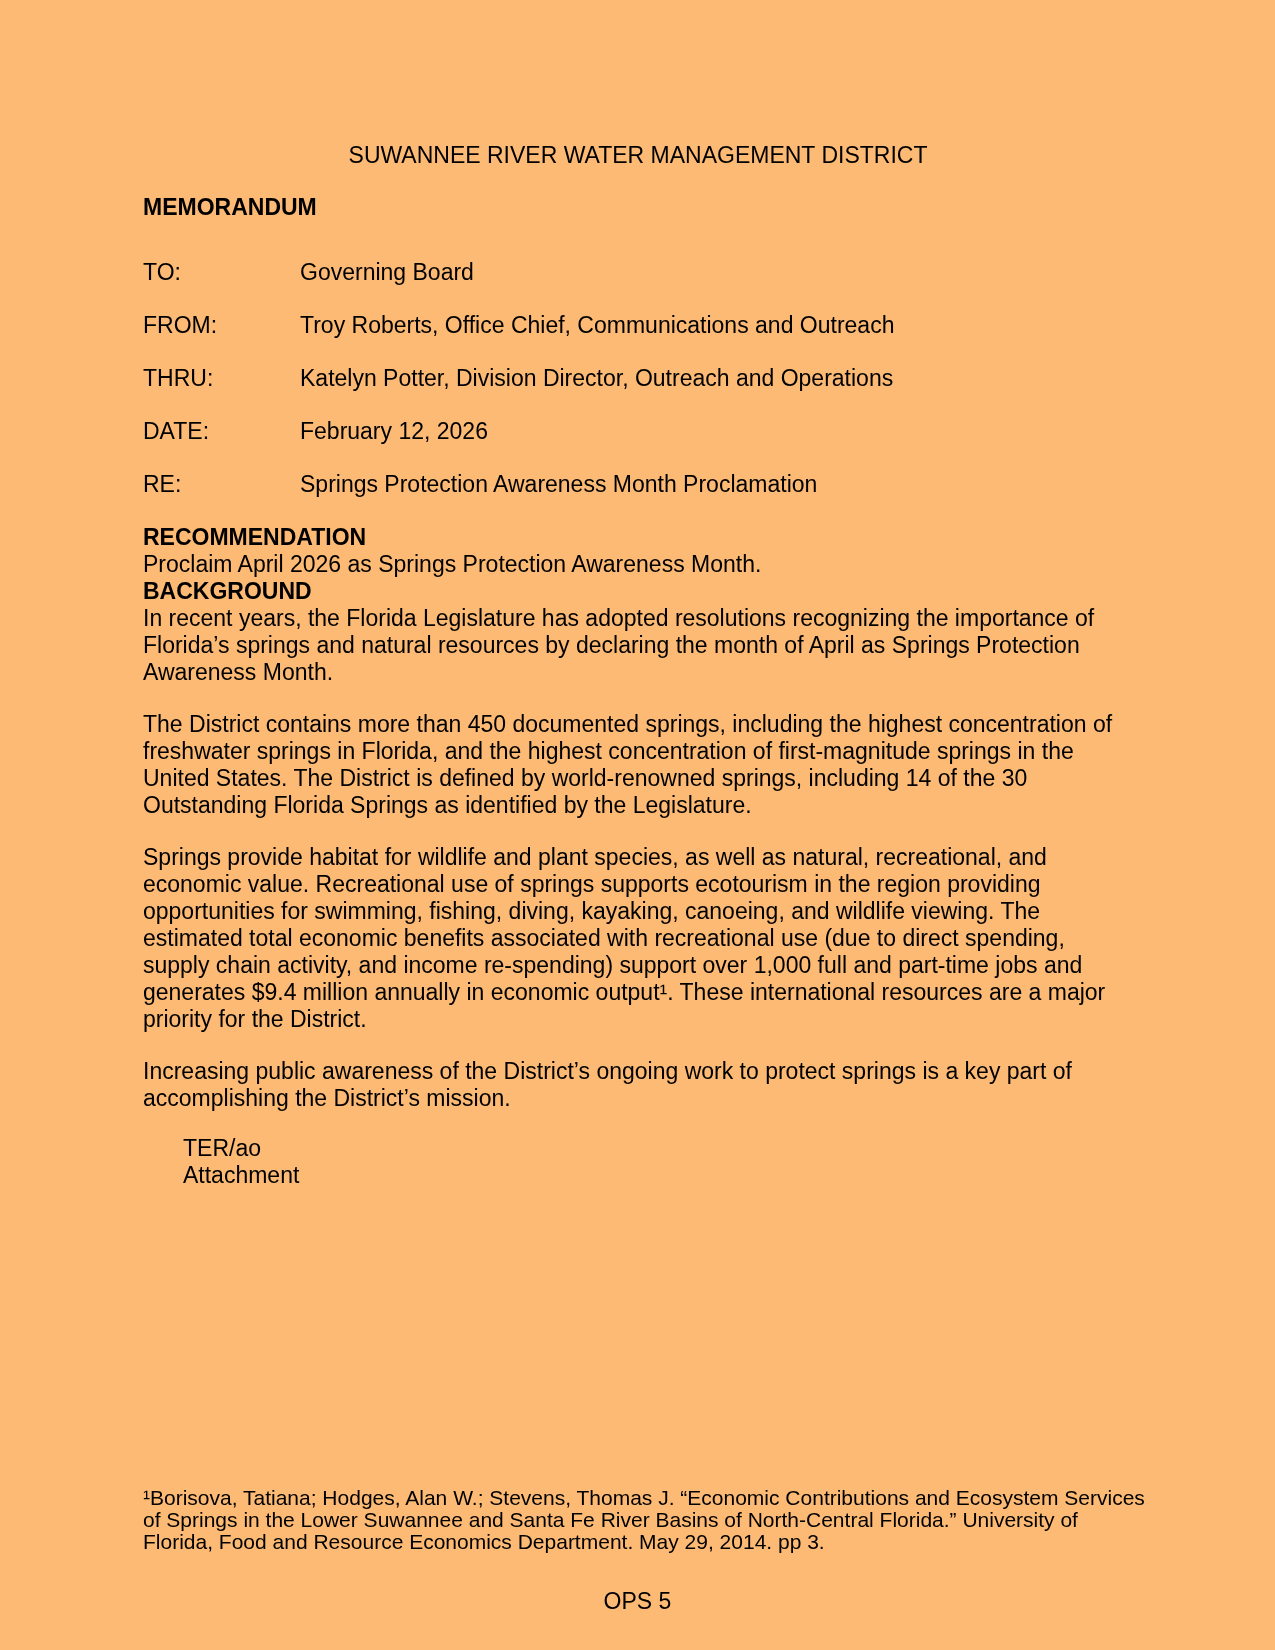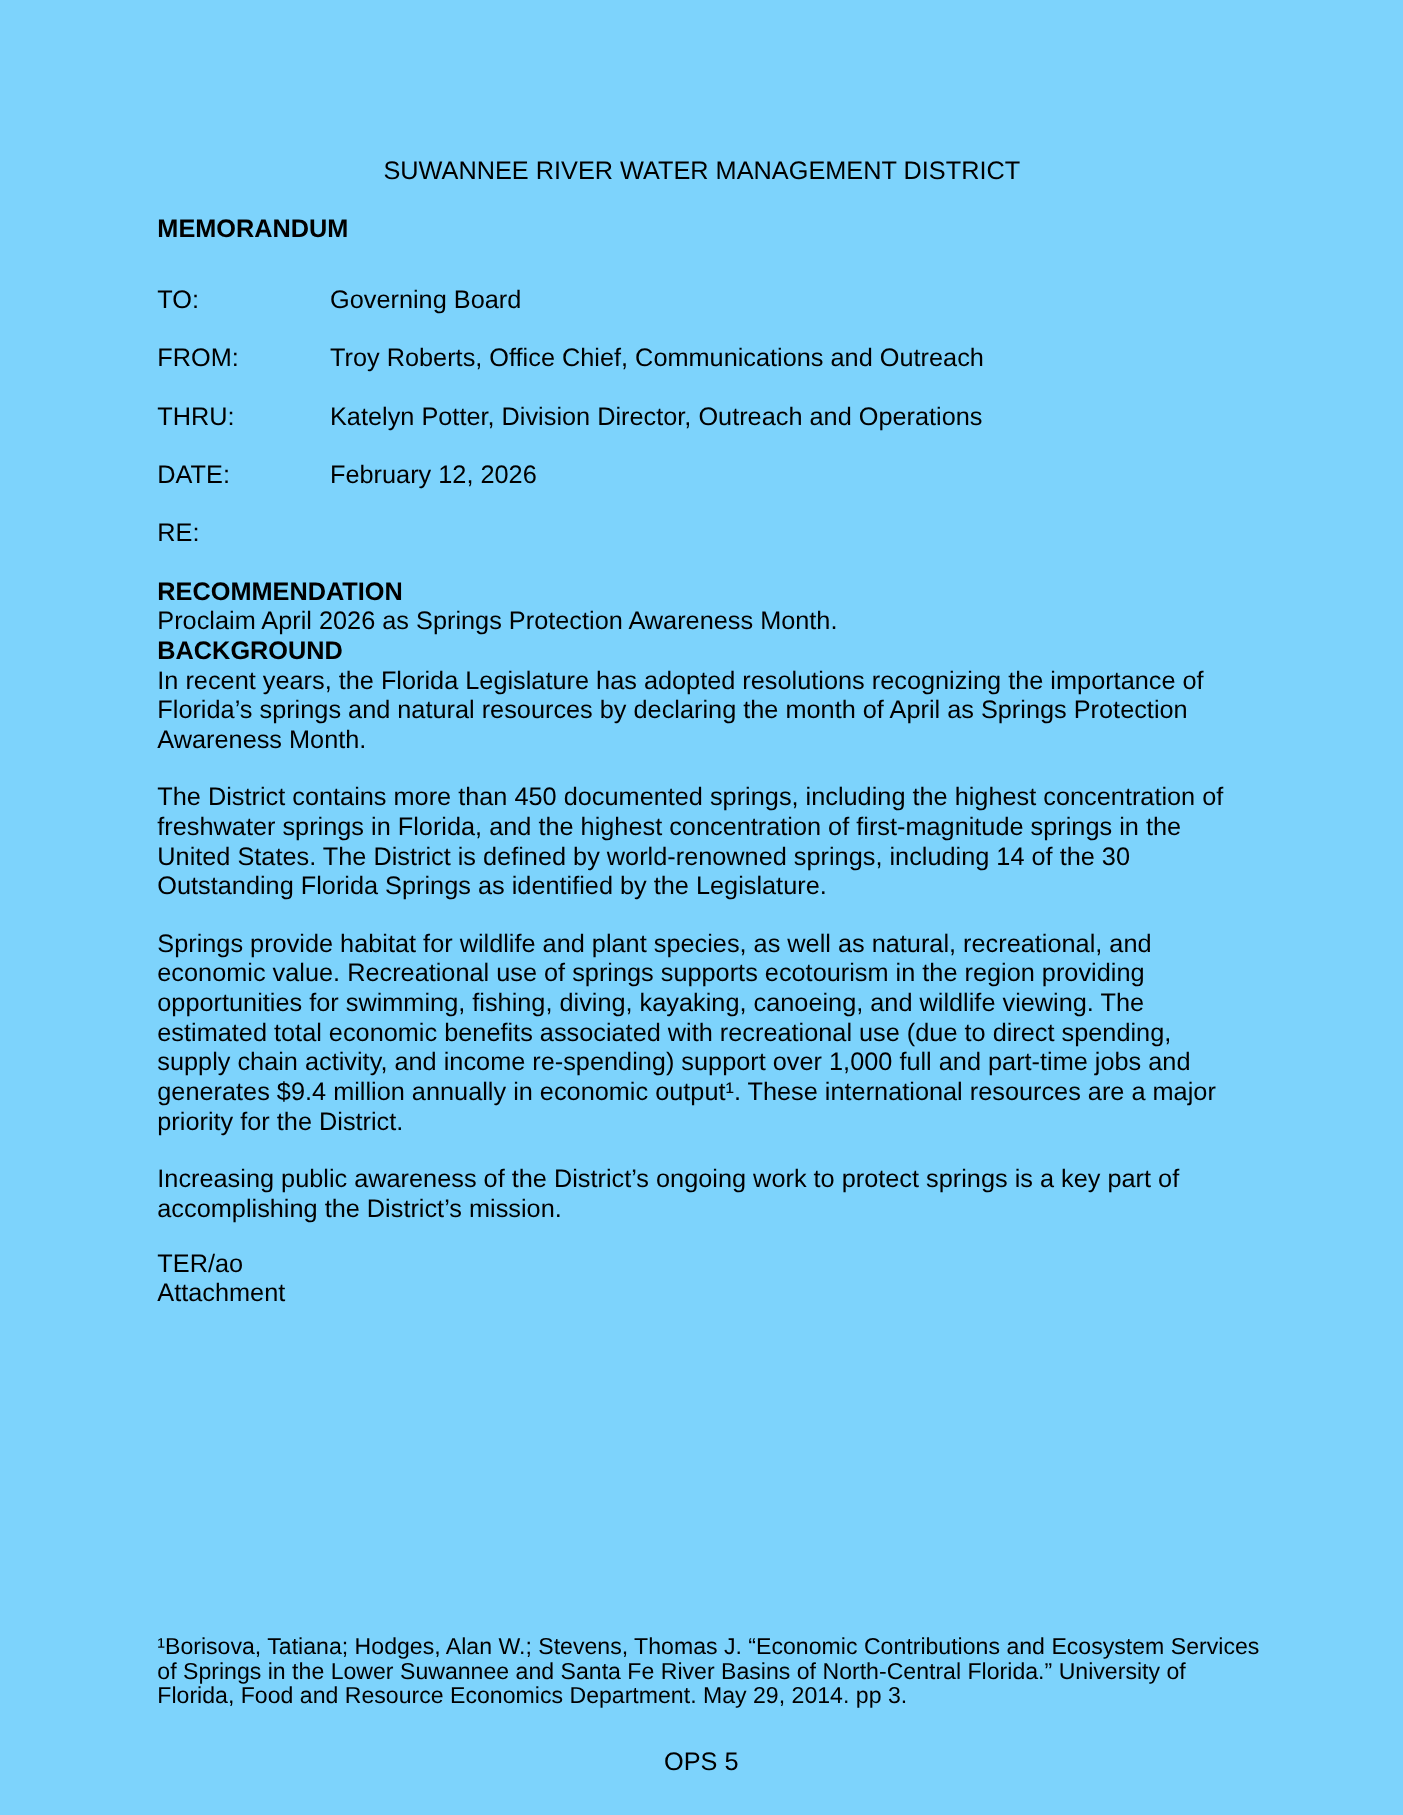--- a/index.html
+++ b/index.html
@@ -5,21 +5,21 @@
   html, body {
     margin: 0;
     padding: 0;
     background: #ffffff;
   }
   .page {
     position: relative;
     width: 1275px;
     height: 1650px;
     margin: 0 auto;
-    background: #7dd3fc;
+    background: #fdba74;
     color: #000000;
     font-family: "Liberation Sans", "DejaVu Sans", sans-serif;
     font-size: 23px;
     line-height: 27px;
     overflow: hidden;
   }
   .content {
     position: absolute;
     left: 143px;
     top: 142px;
@@ -55,20 +55,21 @@
   .section p {
     margin: 0;
   }
   .section-background {
   }
   .section-background p + p {
     margin-top: 25px;
   }
   .closing {
     margin-top: 23px;
+    margin-left: 40px;
   }
   .footnote {
     position: absolute;
     left: 143px;
     top: 1487px;
     width: 1002px;
     font-size: 21px;
     line-height: 22px;
   }
   .page-label {
@@ -100,20 +101,21 @@
       <div class="field-row">
         <span class="field-label">THRU:</span>
         <span class="field-value">Katelyn Potter, Division Director, Outreach and Operations</span>
       </div>
       <div class="field-row">
         <span class="field-label">DATE:</span>
         <span class="field-value">February 12, 2026</span>
       </div>
       <div class="field-row">
         <span class="field-label">RE:</span>
+        <span class="field-value">Springs Protection Awareness Month Proclamation</span>
       </div>
     </div>
 
     <div class="section section-recommendation">
       <div class="section-heading">RECOMMENDATION</div>
       <p>Proclaim April 2026 as Springs Protection Awareness Month.</p>
     </div>
 
     <div class="section section-background">
       <div class="section-heading">BACKGROUND</div>

